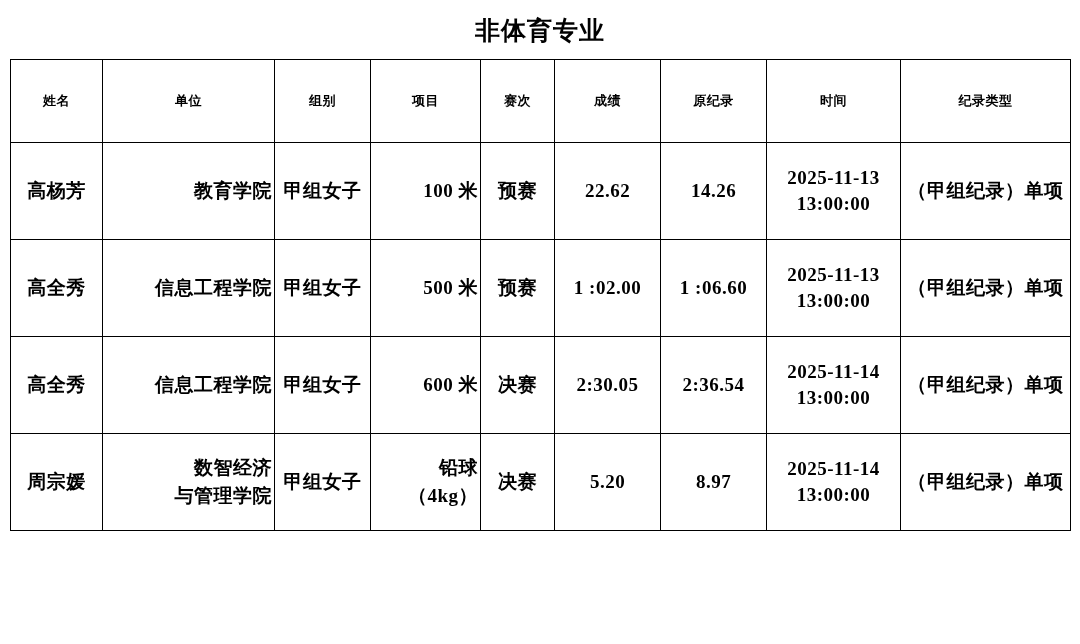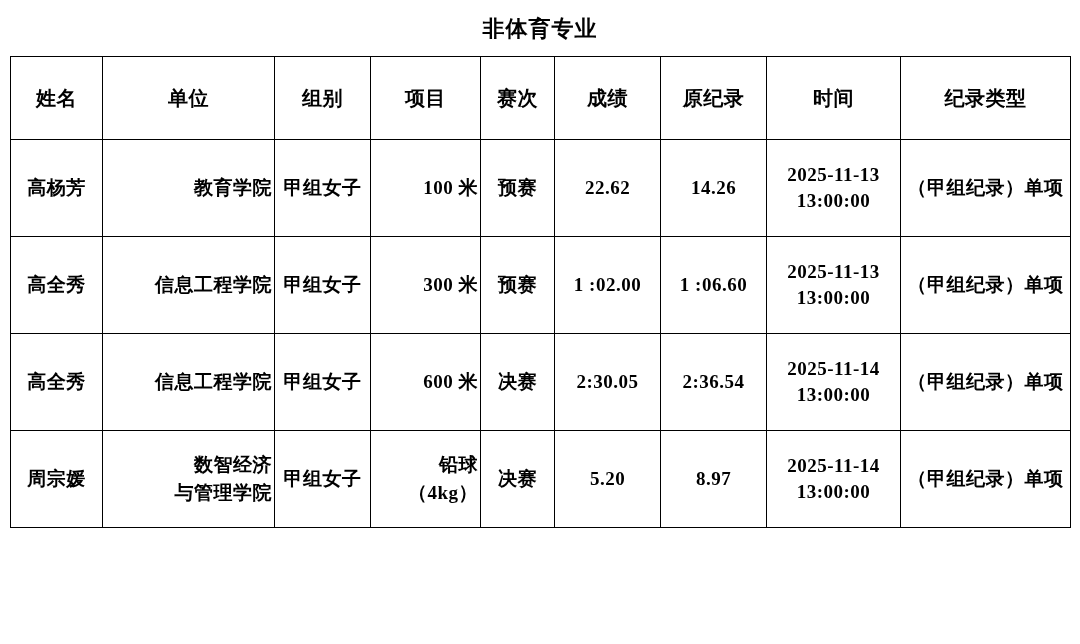--- a/index.html
+++ b/index.html
@@ -15,21 +15,21 @@
     overflow: hidden;
   }
   .page {
     width: 1080px;
     height: 644px;
     position: relative;
     box-sizing: border-box;
   }
   .doc-title {
     text-align: center;
-    font-size: 22px;
+    font-size: 25px;
     font-weight: bold;
     letter-spacing: 1px;
     padding-top: 14px;
     padding-bottom: 12px;
     font-family: "Liberation Serif", "DejaVu Serif", serif;
   }
   .table-wrap {
     padding: 0 10px;
     box-sizing: border-box;
   }
@@ -46,21 +46,21 @@
     vertical-align: middle;
     font-size: 19px;
     font-weight: bold;
     font-family: "Liberation Serif", "DejaVu Serif", serif;
     padding: 2px 2px;
     line-height: 1.35;
     letter-spacing: 0.5px;
   }
   table.record-table thead th {
     height: 78px;
-    font-size: 20px;
+    font-size: 13px;
   }
   table.record-table tbody td {
     height: 92px;
   }
   .col-name    { width: 92px; }
   .col-unit    { width: 172px; }
   .col-group   { width: 96px; }
   .col-event   { width: 110px; }
   .col-round   { width: 74px; }
   .col-result  { width: 106px; }
@@ -135,21 +135,21 @@
           <td>（甲组纪录）单项</td>
         </tr>
 
         <tr>
           <td>高全秀</td>
           <td>
             <span class="two-line">信息工程学院</span>
           </td>
           <td>甲组女子</td>
           <td>
-            <span class="two-line">300 米</span>
+            <span class="two-line">500 米</span>
           </td>
           <td>预赛</td>
           <td>1 :02.00</td>
           <td>1 :06.60</td>
           <td class="time-cell">
             <span>2025-11-13</span>
             <span>13:00:00</span>
           </td>
           <td>（甲组纪录）单项</td>
         </tr>

